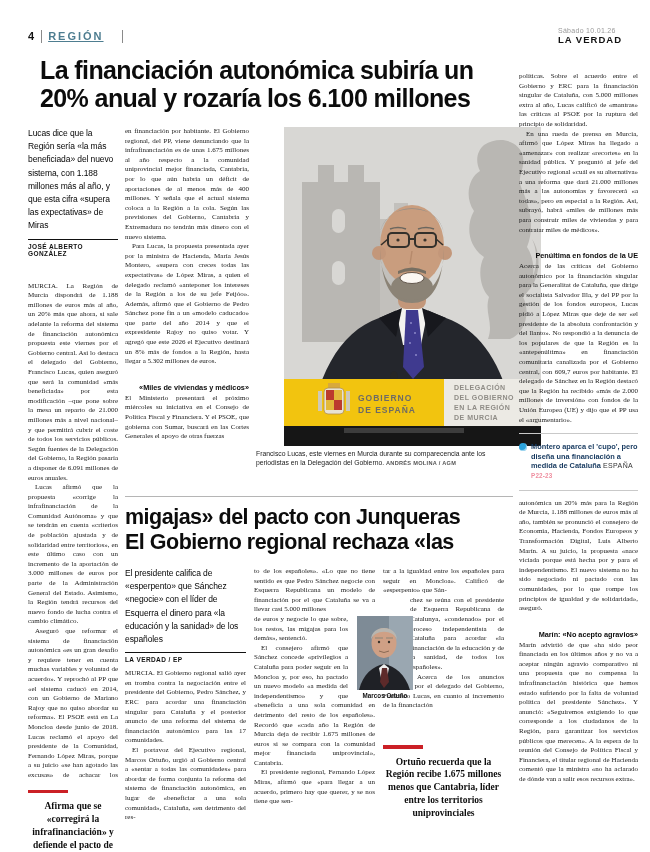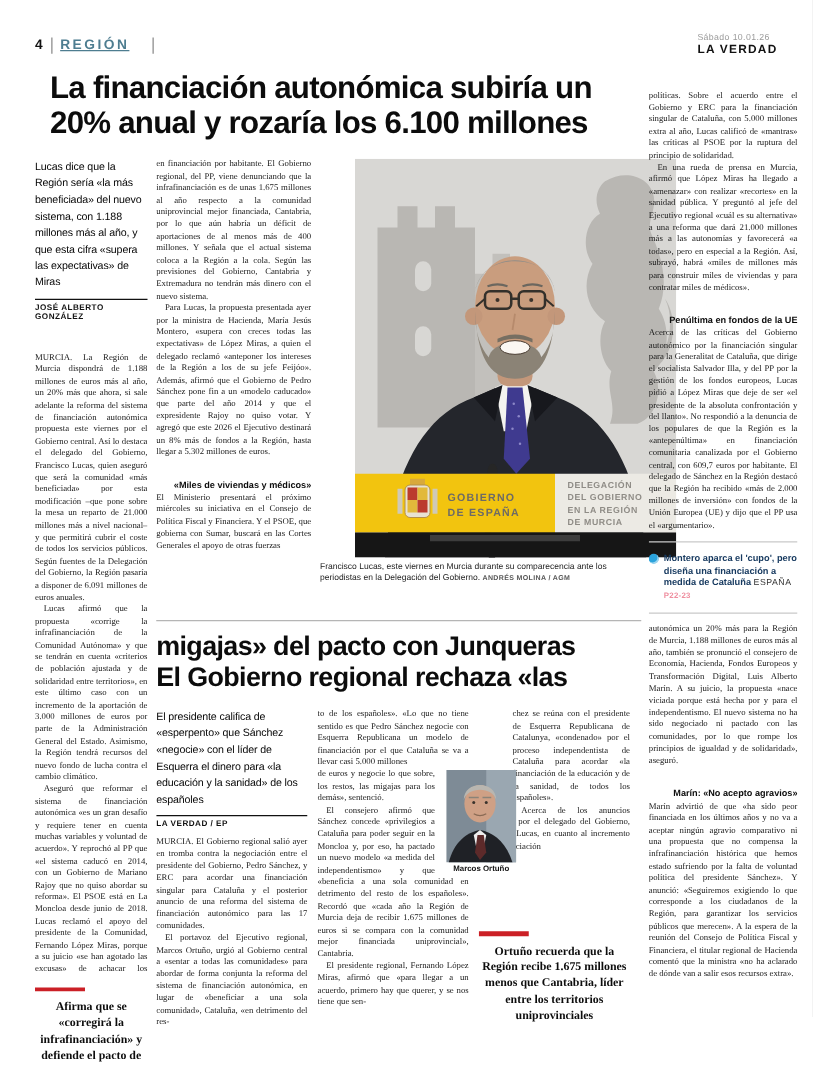--- a/index.html
+++ b/index.html
@@ -195,20 +195,21 @@
       </div>
       <div class="a2col bt">
         <p>to de los españoles». «Lo que no tiene sentido es que Pedro Sánchez negocie con Esquerra Republicana un modelo de financiación por el que Cataluña se va a llevar casi 5.000 millones</p>
         <div class="ins-r"></div>
         <p>de euros y negocie lo que sobre, los restos, las migajas para los demás», sentenció.</p>
         <p>El consejero afirmó que Sánchez concede «privilegios a Cataluña para poder seguir en la Moncloa y, por eso, ha pactado un nuevo modelo «a medida del independentismo» y que «beneficia a una sola comunidad en detrimento del resto de los españoles». Recordó que «cada año la Región de Murcia deja de recibir 1.675 millones de euros si se compara con la comunidad mejor financiada uniprovincial», Cantabria.</p>
         <p>El presidente regional, Fernando López Miras, afirmó que «para llegar a un acuerdo, primero hay que querer, y se nos tiene que sen-</p>
       </div>
       <div class="a2col">
         <div class="a2colC-body bt">
+          <p>tar a la igualdad entre los españoles para seguir en Moncloa». Calificó de «esperpento» que Sán-</p>
           <div class="ins-l"></div>
           <p>chez se reúna con el presidente de Esquerra Republicana de Catalunya, «condenado» por el proceso independentista de Cataluña para acordar «la financiación de la educación y de la sanidad, de todos los españoles».</p>
           <p>Acerca de los anuncios realizados por el delegado del Gobierno, Francisco Lucas, en cuanto al incremento de la financiación</p>
         </div>
         <div class="a2-pq">
           <div class="redbar"></div>
           <div class="pq">Ortuño recuerda que la Región recibe 1.675 millones menos que Cantabria, líder entre los territorios uniprovinciales</div>
         </div>
       </div>
     </div>

